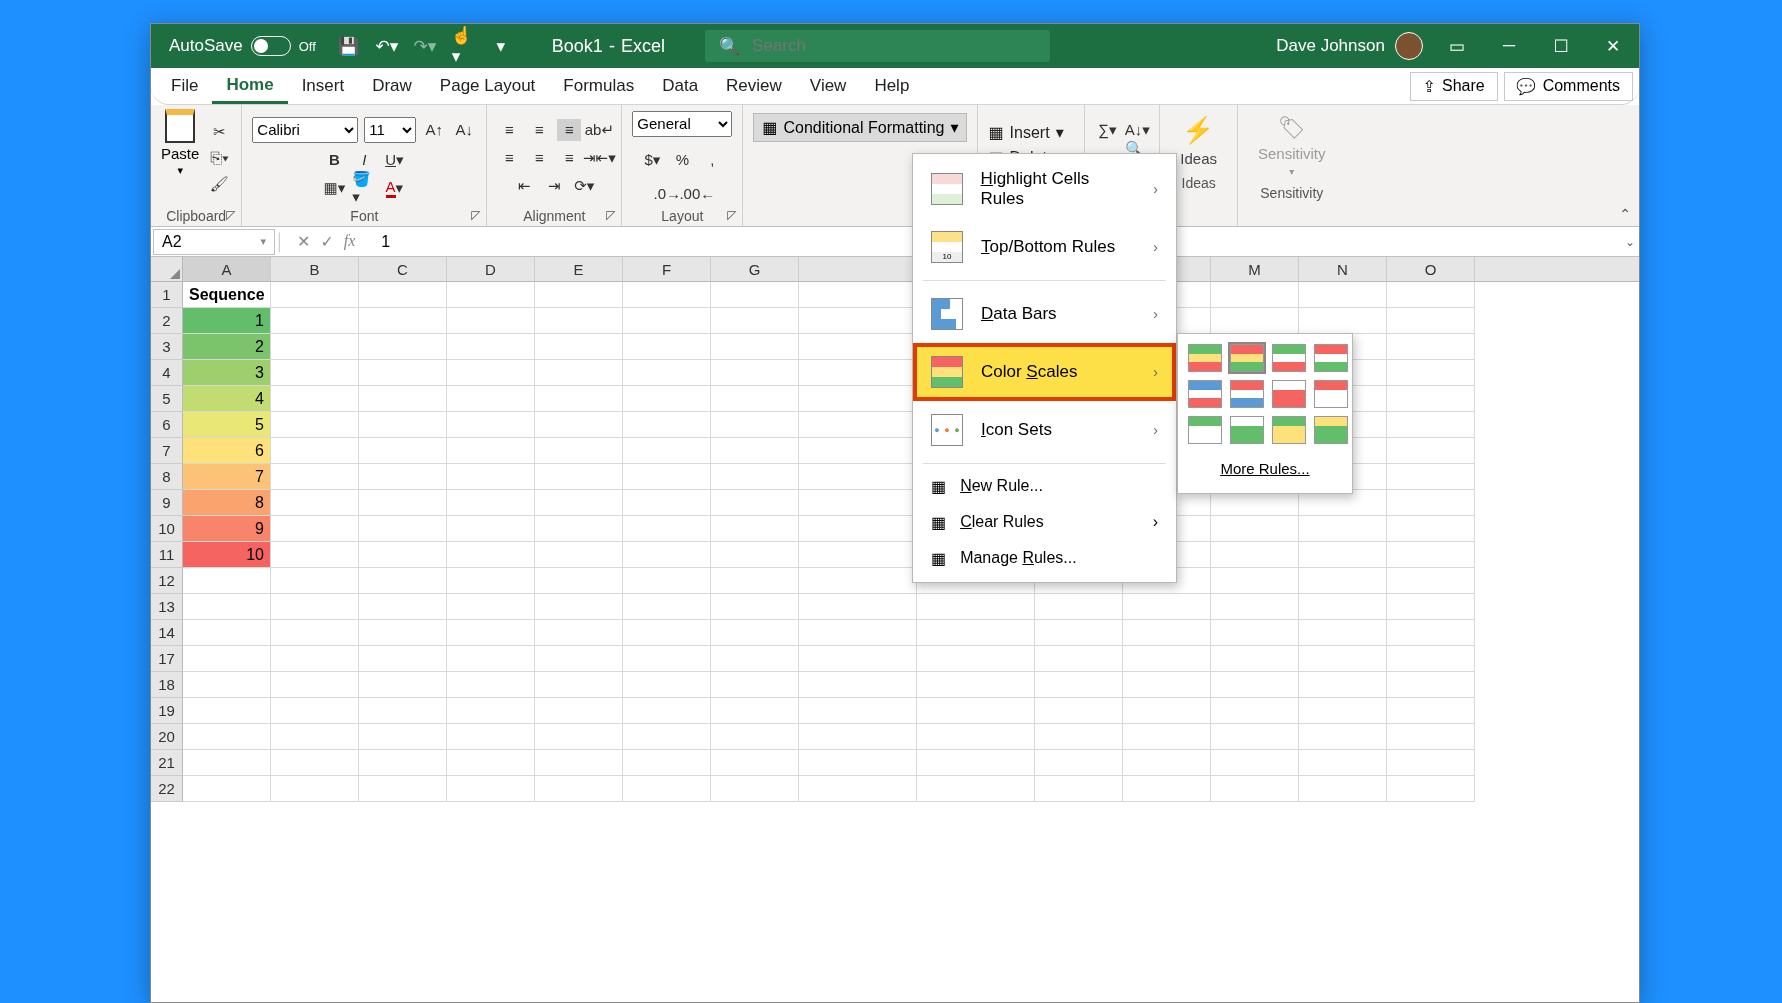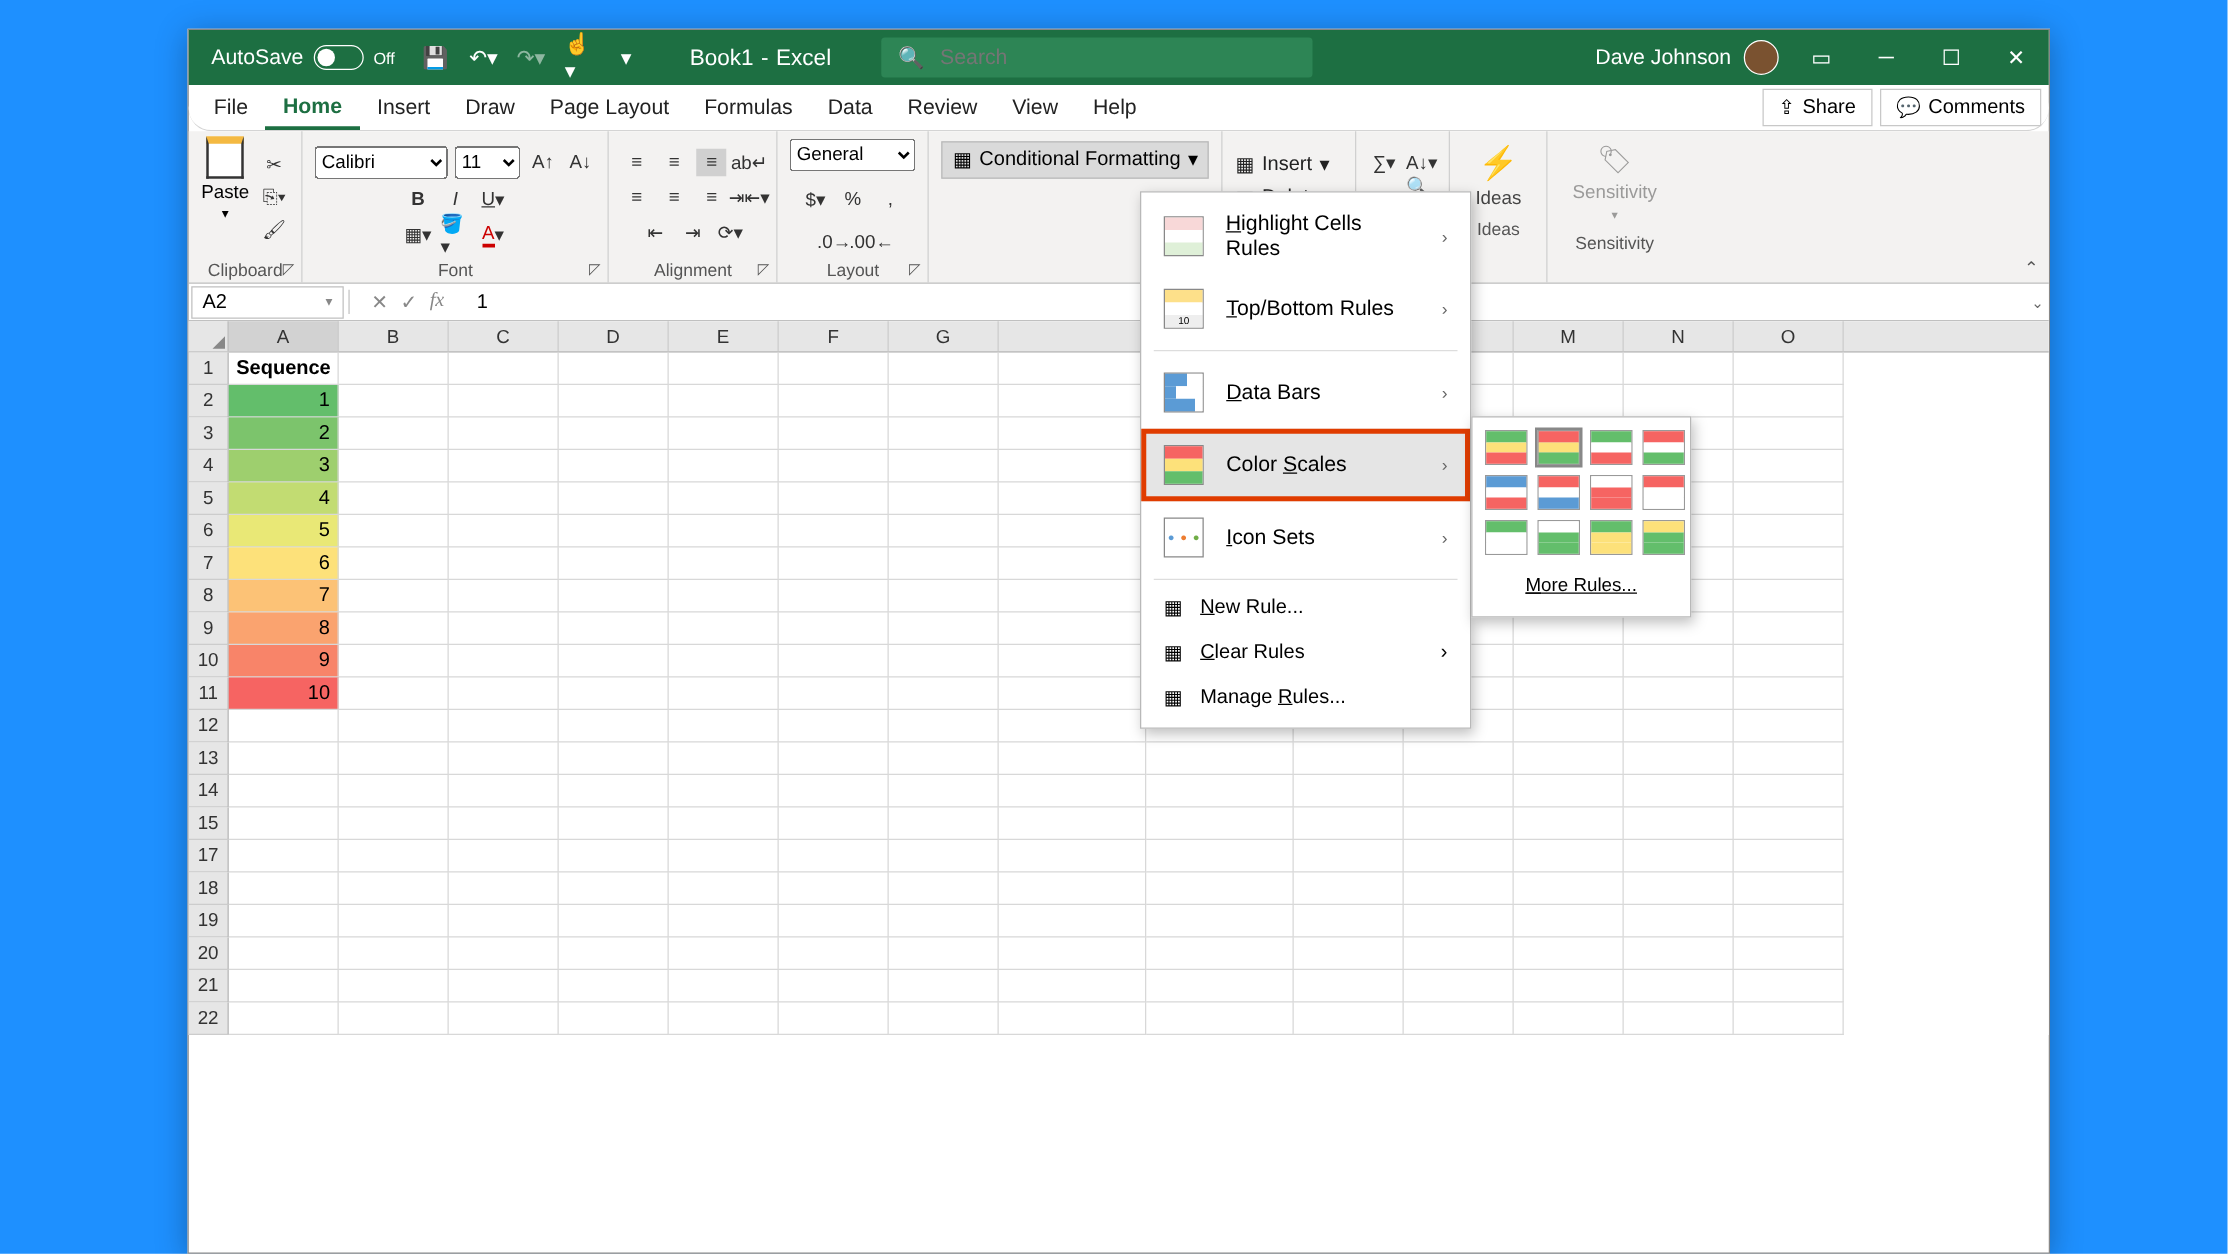--- a/index.html
+++ b/index.html
@@ -42,21 +42,21 @@
 select.size { height:26px; font-size:15px; width:52px; }
 .num-fmt { height:26px; font-size:15px; width:100px; }
 .cond-btn { display:flex; align-items:center; gap:6px; background:#dadada; padding:4px 8px; font-size:16px; border:1px solid #b8b8b8; }
 .cells-row { display:flex; align-items:center; gap:6px; font-size:16px; color:#222; }
 .big-btn { display:flex; flex-direction:column; align-items:center; gap:4px; font-size:15px; color:#444; padding:6px 10px; }
 .ribbon-collapse { position:absolute; right:8px; bottom:4px; font-size:14px; color:#555; }
 
 .cf-menu { position:absolute; left:761px; top:129px; width:265px; background:#fff; border:1px solid #b8b8b8; box-shadow:2px 4px 10px rgba(0,0,0,0.25); z-index:10; padding:6px 0; }
 .cf-item { height:58px; display:flex; align-items:center; padding:0 18px; gap:18px; font-size:17px; position:relative; }
 .cf-item .arrow { margin-left:auto; color:#666; font-size:14px; }
-.cf-item.hover { background:#e5e5e5;text-align:center; }
+.cf-item.hover { background:#fde047;text-align:center; }
 .cf-item.highlight { outline:4px solid #e03c00; outline-offset:-4px; }
 .cf-sep { height:1px; background:#ddd; margin:4px 10px; }
 .cf-item-sm { height:36px; display:flex; align-items:center; padding:0 18px; gap:14px; font-size:16px; }
 .cf-ic { width:32px; height:32px; background:#fff; border:1px solid #888; display:flex; flex-direction:column; }
 .cf-ic .bar { flex:1; }
 
 .scale-sub { position:absolute; left:1026px; top:309px; width:176px; background:#fff; border:1px solid #b8b8b8; box-shadow:2px 4px 10px rgba(0,0,0,0.25); z-index:11; padding:10px; }
 .scale-grid { display:grid; grid-template-columns:repeat(4,34px); grid-auto-rows:28px; gap:8px; margin-bottom:10px; }
 .scale-opt { border:1px solid #999; display:flex; }
 .scale-opt.hover { outline:2px solid #888; background:#d9d9d9; }
@@ -549,37 +549,20 @@
           <div class="cell"></div>
           <div class="cell" style="width: 118px;"></div>
           <div class="cell" style="width: 118px;"></div>
           <div class="cell"></div>
           <div class="cell"></div>
           <div class="cell"></div>
           <div class="cell"></div>
           <div class="cell"></div>
         </div>
         <div class="grow">
-          <div class="rh">15</div>
-          <div class="cell"></div>
-          <div class="cell"></div>
-          <div class="cell"></div>
-          <div class="cell"></div>
-          <div class="cell"></div>
-          <div class="cell"></div>
-          <div class="cell"></div>
-          <div class="cell" style="width: 118px;"></div>
-          <div class="cell" style="width: 118px;"></div>
-          <div class="cell"></div>
-          <div class="cell"></div>
-          <div class="cell"></div>
-          <div class="cell"></div>
-          <div class="cell"></div>
-        </div>
-        <div class="grow">
           <div class="rh">17</div>
           <div class="cell"></div>
           <div class="cell"></div>
           <div class="cell"></div>
           <div class="cell"></div>
           <div class="cell"></div>
           <div class="cell"></div>
           <div class="cell"></div>
           <div class="cell" style="width: 118px;"></div>
           <div class="cell" style="width: 118px;"></div>

